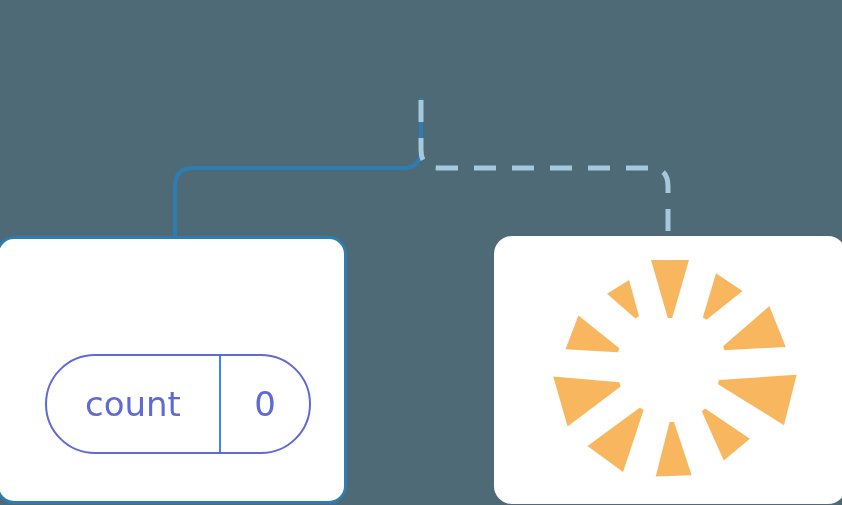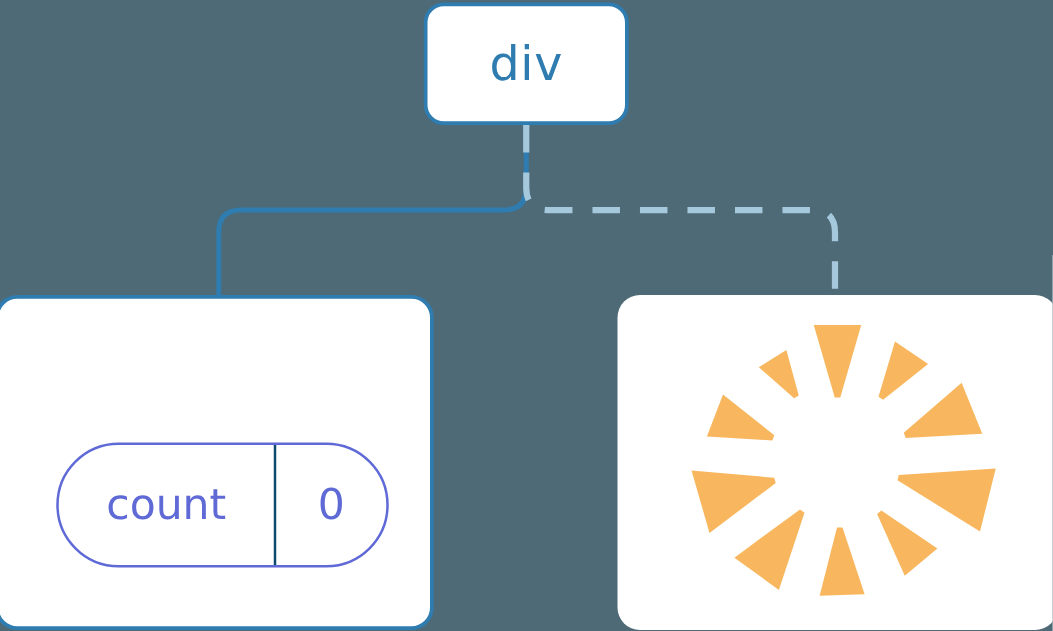--- a/index.html
+++ b/index.html
@@ -86,21 +86,21 @@
     border-radius: 50px;
     box-sizing: border-box;
     display: flex;
     align-items: stretch;
   }
   .pill-key {
     flex: 0 0 172px;
     display: flex;
     align-items: center;
     justify-content: center;
-    border-right: 2px solid #0c4a6e;
+    border-right: 2px solid #3b82f6;
   }
   .pill-val {
     flex: 1 1 auto;
     display: flex;
     align-items: center;
     justify-content: center;
   }
   .pill-text {
     color: #5f6ad6;
     font-size: 34px;
@@ -122,23 +122,20 @@
 
 <div id="stage">
 
   <svg class="layer" viewBox="0 0 842 505" xmlns="http://www.w3.org/2000/svg">
 
     <path d="M 421,100 L 421,150 Q 421,168 403,168 L 193,168 Q 175,168 175,186 L 175,238" fill="none" stroke="#2f7cb0" stroke-width="4" stroke-linecap="round" stroke-linejoin="round"></path>
 
     <path d="M 421,100 L 421,150 Q 421,168 439,168 L 650,168 Q 668,168 668,186 L 668,238" fill="none" stroke="#a6c8dd" stroke-width="5" stroke-linecap="butt" stroke-linejoin="round" stroke-dasharray="22 16"></path>
   </svg>
 
-  <div class="node node-div">
-    <span class="node-title">div</span>
-  </div>
 
   <div class="node node-counter">
 
     <div class="pill">
       <div class="pill-key">
         <span class="pill-text">count</span>
       </div>
       <div class="pill-val">
         <span class="pill-text">0</span>
       </div>

